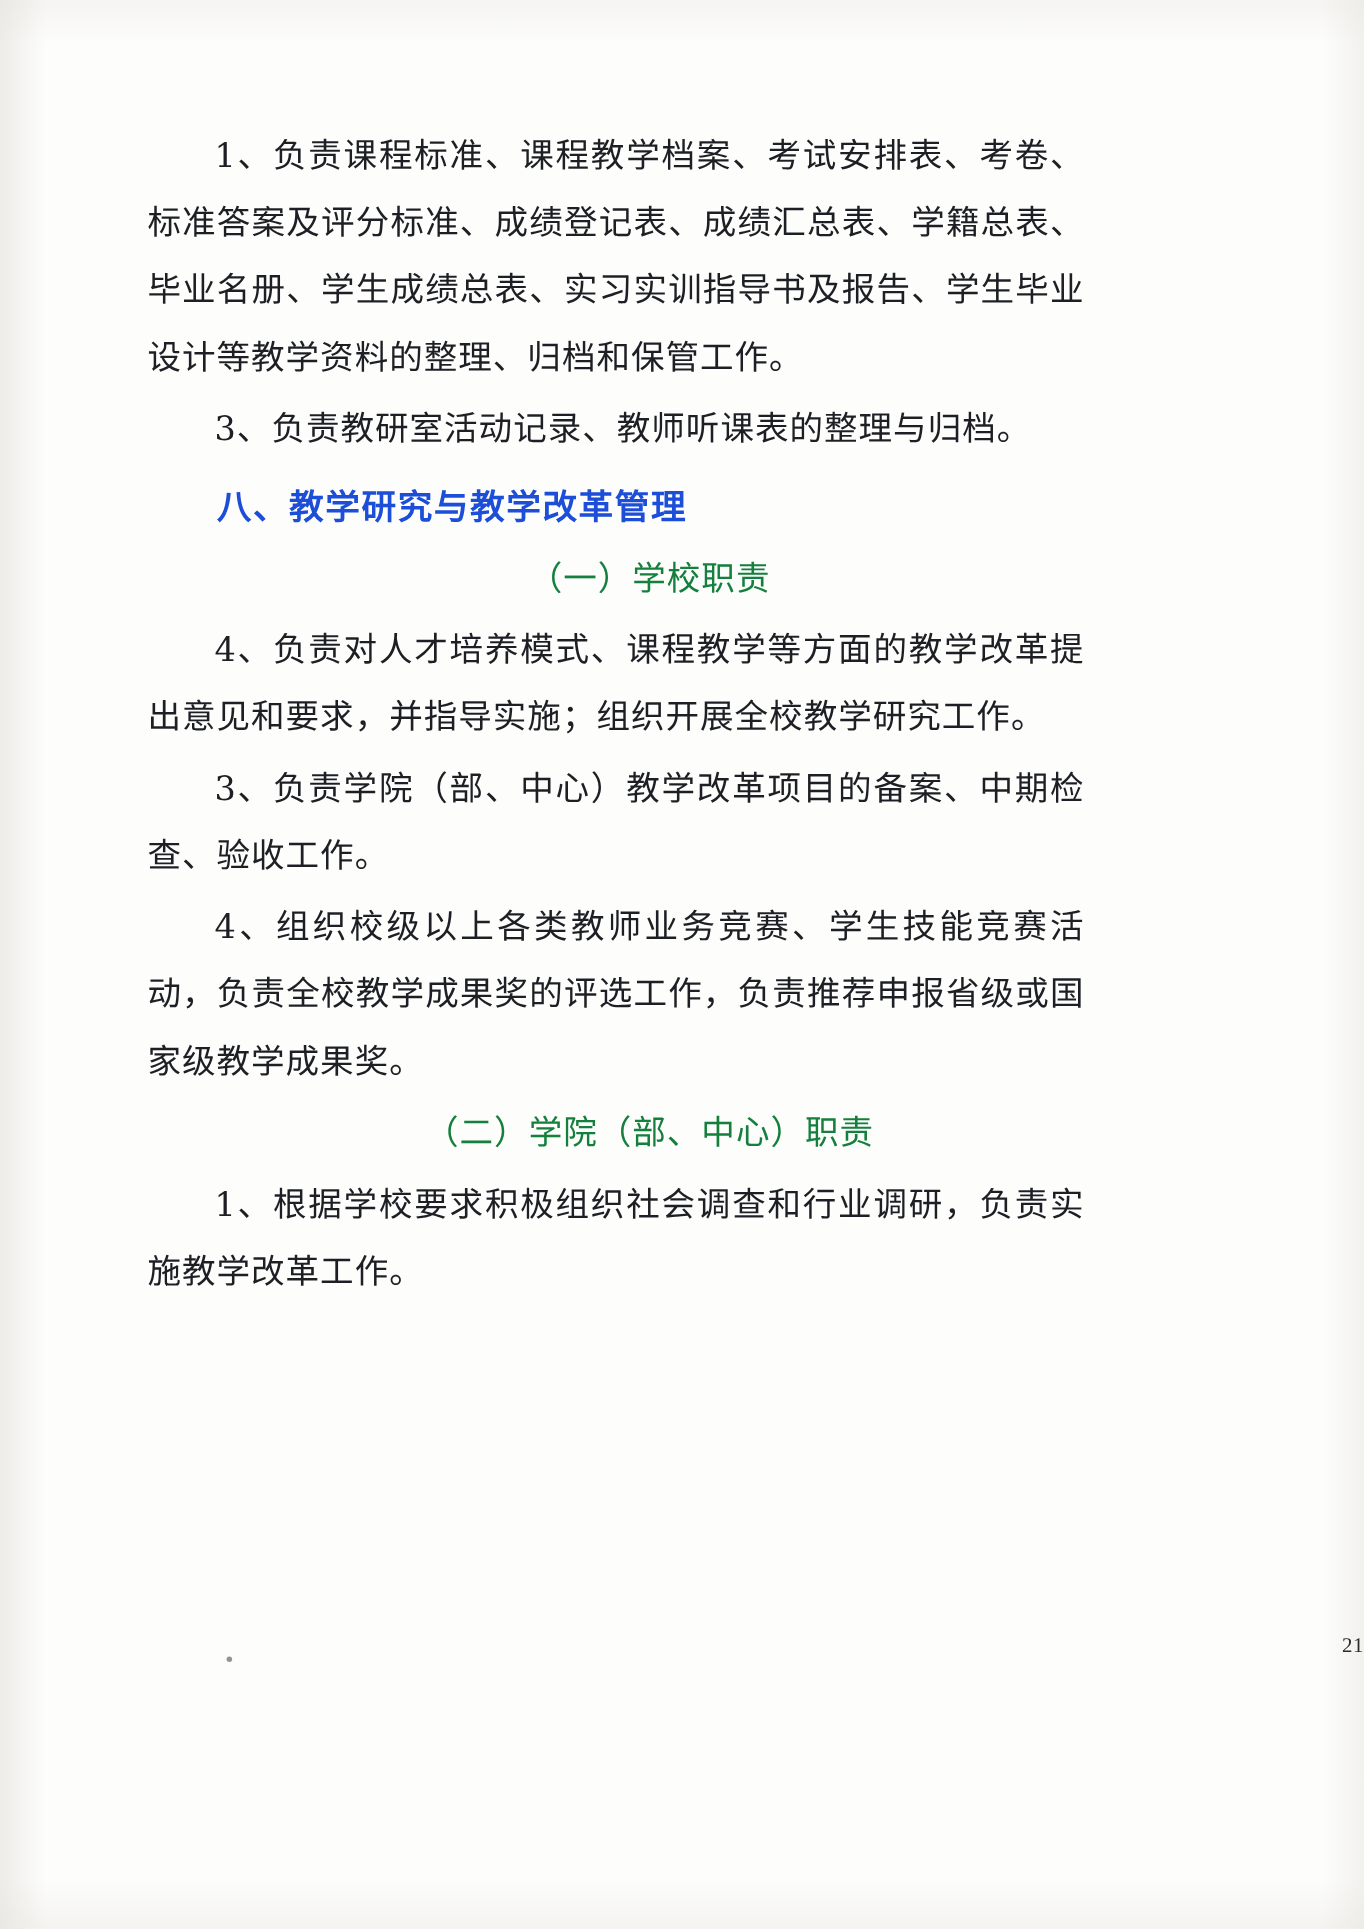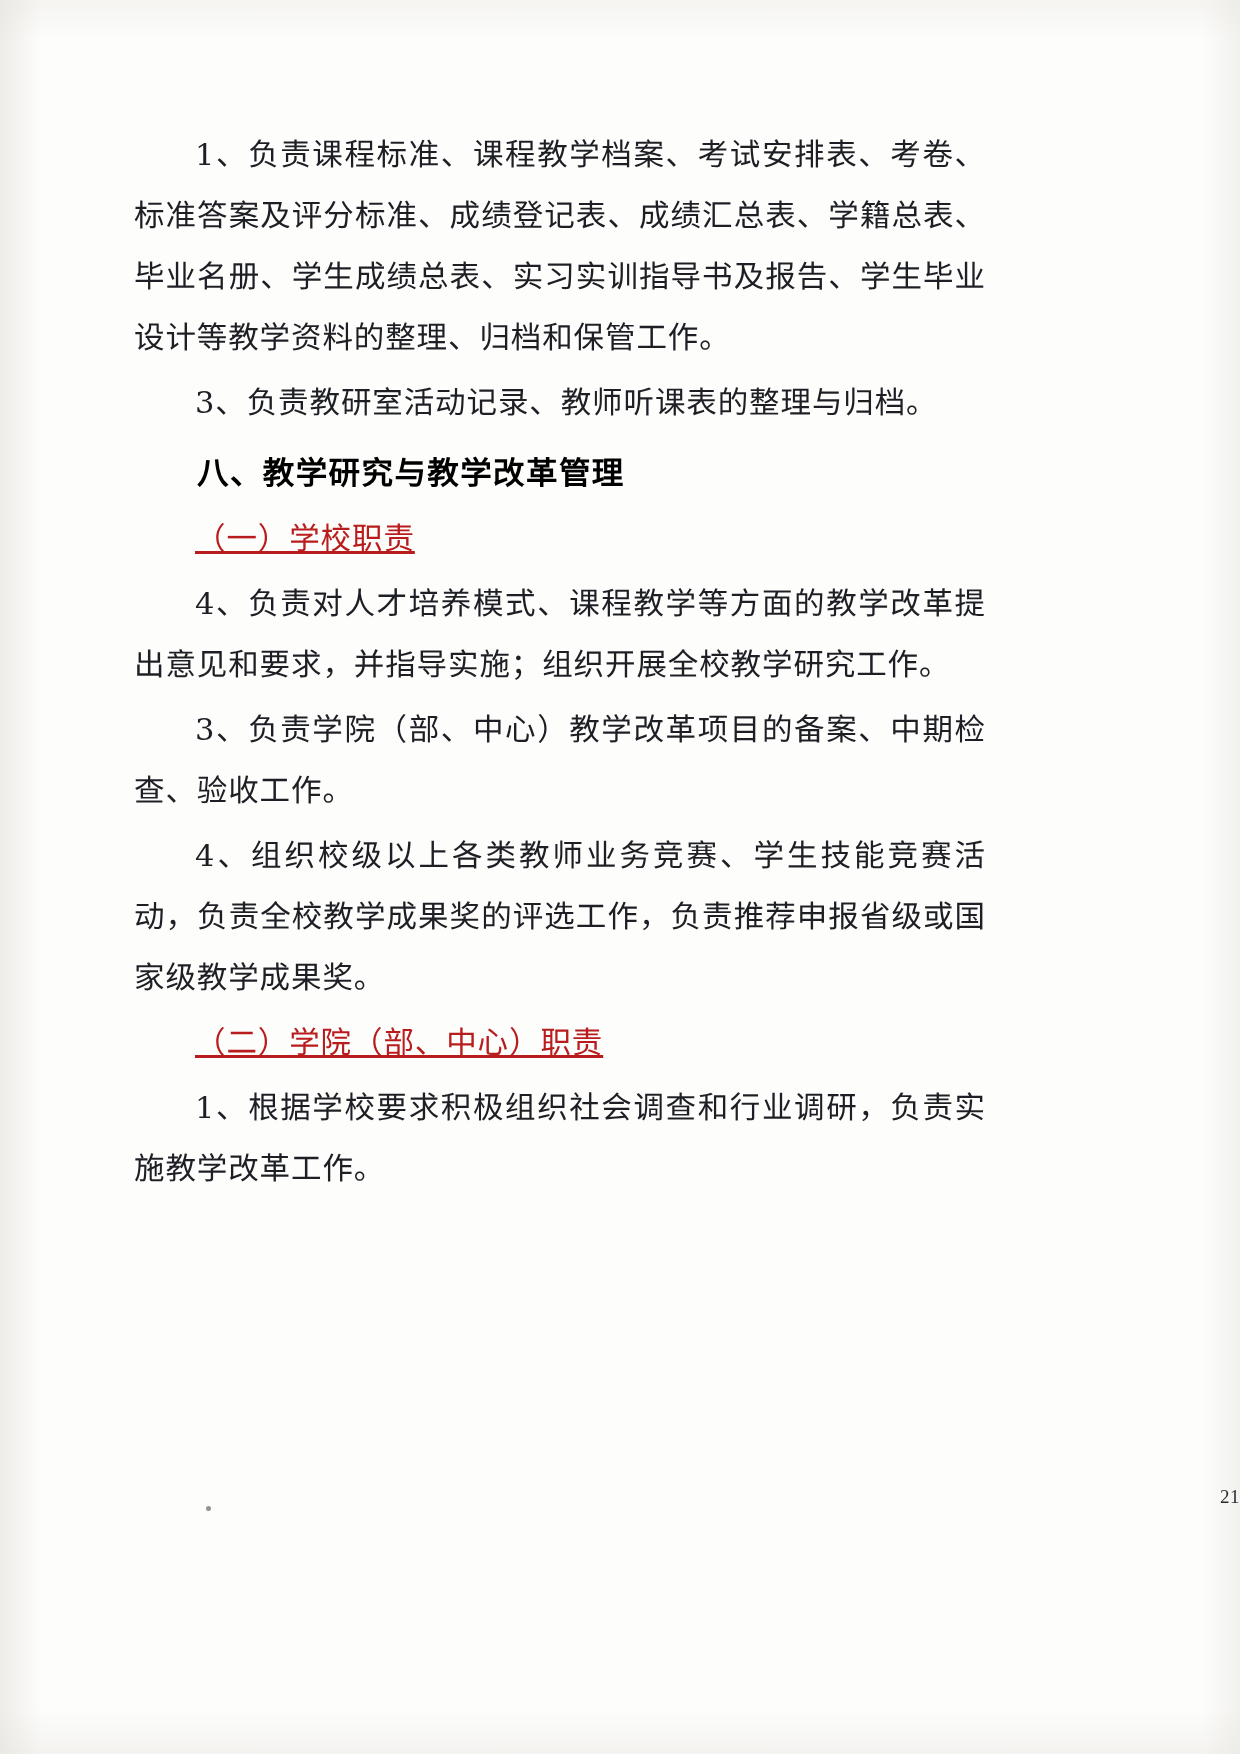--- a/index.html
+++ b/index.html
@@ -28,21 +28,21 @@
     background:
       linear-gradient(90deg, rgba(225,222,215,0.55) 0px, rgba(255,255,255,0) 42px),
       linear-gradient(270deg, rgba(228,226,219,0.45) 0px, rgba(255,255,255,0) 38px),
       linear-gradient(180deg, rgba(232,230,224,0.40) 0px, rgba(255,255,255,0) 40px),
       linear-gradient(0deg, rgba(230,228,222,0.40) 0px, rgba(255,255,255,0) 46px);
   }
 
   .content {
     position: absolute;
     left: 134px;
-    top: 124px;
+    top: 112px;
     width: 852px;
   }
 
   
   p.body-par {
     margin: 0 0 4px 0;
     font-family: "DejaVu Serif", "Liberation Serif", serif;
     font-size: 30.5px;
     line-height: 61px;
     color: #1d1f24;
@@ -52,35 +52,34 @@
     letter-spacing: 0.9px;
     -webkit-font-smoothing: antialiased;
   }
 
   
   p.sub-head {
     margin: 0 0 4px 0;
     font-family: "DejaVu Serif", "Liberation Serif", serif;
     font-size: 30.5px;
     line-height: 61px;
-    color: #b91c1c;
+    color: #15803d;
     text-indent: 2em;
-    text-align: left;
+    text-align: center;
     letter-spacing: 0.9px;
-    text-decoration: underline;
   }
 
   
   h2.section-head {
     margin: 10px 0 4px 0;
     font-family: "Liberation Sans", "DejaVu Sans", sans-serif;
     font-size: 31.5px;
     font-weight: bold;
     line-height: 61px;
-    color: #000000;
+    color: #1d4ed8;
     text-indent: 2em;
     letter-spacing: 1.4px;
   }
 
   .footer {
     position: absolute;
     left: 0;
     right: 0;
     top: 1486px;
     text-align: right;

